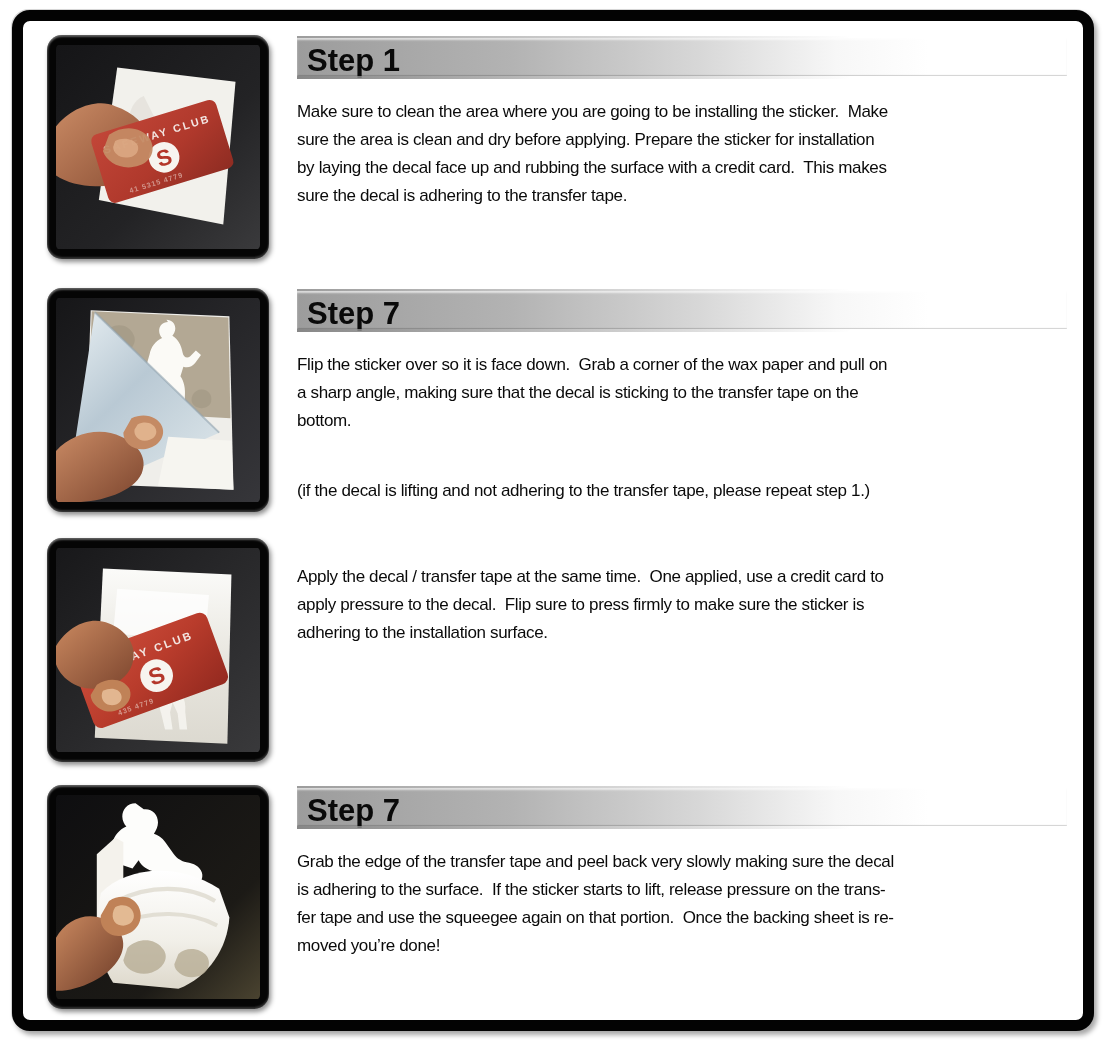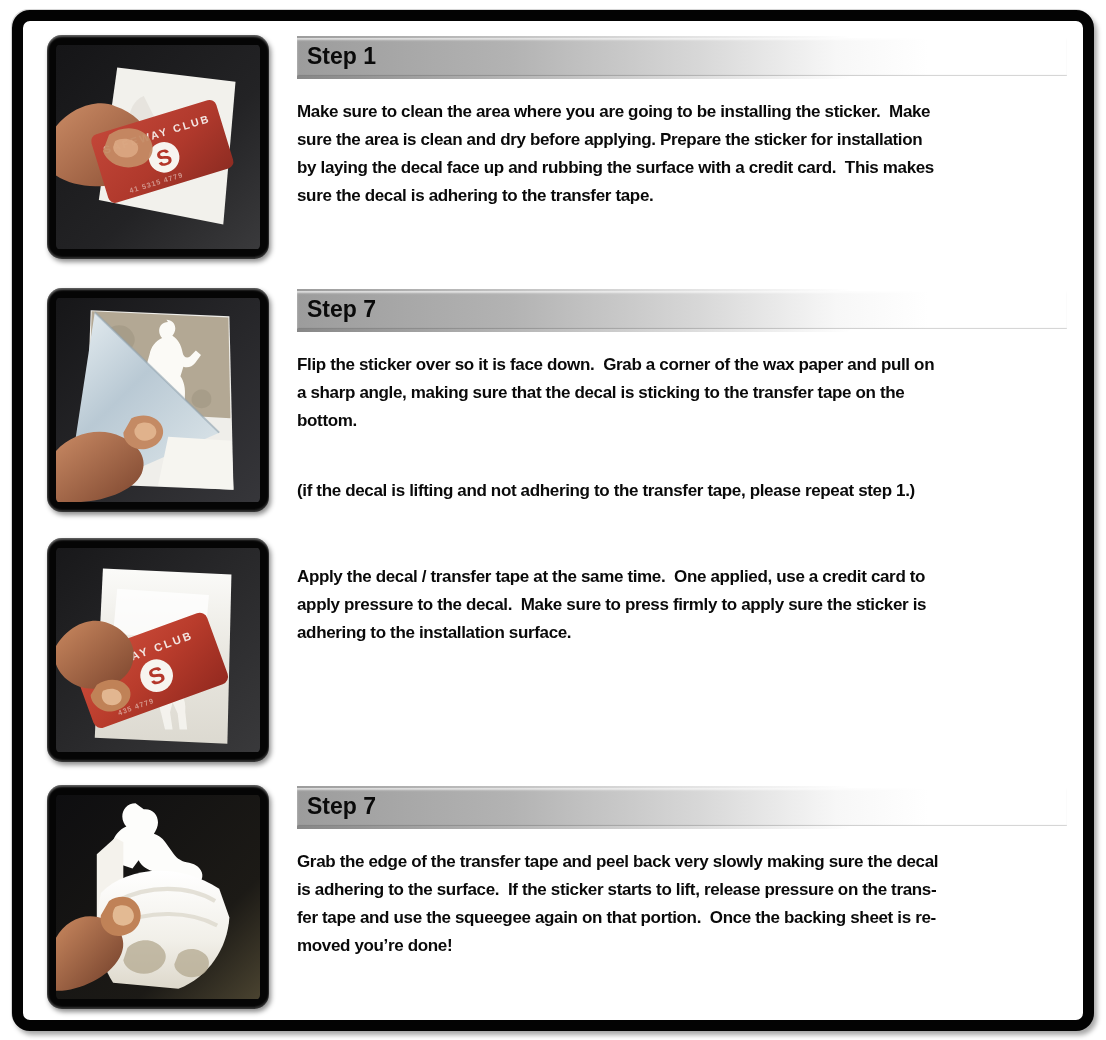--- a/index.html
+++ b/index.html
@@ -34,25 +34,25 @@
   .step-bar::before{
     content:"";position:absolute;left:0;right:0;top:-2px;height:2px;
     background:linear-gradient(90deg,rgba(90,90,90,.6),rgba(90,90,90,0) 72%);
   }
   .step-bar::after{
     content:"";position:absolute;left:0;right:0;bottom:-3px;height:3px;
     background:linear-gradient(90deg,#878787,rgba(135,135,135,0) 72%);
   }
   .step-title{
     display:inline-block;padding:5px 0 0 10px;
-    font-size:23px;font-weight:700;color:#0a0a0a;letter-spacing:0px;
+    font-size:31px;font-weight:700;color:#0a0a0a;letter-spacing:0px;
   }
   .body-text{
     margin:22px 0 0 0;white-space:pre;
-    font-size:17px;font-weight:700;line-height:28px;color:#0a0a0a;
+    font-size:17px;font-weight:400;line-height:28px;color:#0a0a0a;
     letter-spacing:-0.35px;
   }
   .body-text.second{margin-top:42px;}
   .svgtxt{font-family:"Liberation Sans",sans-serif;font-weight:700;}
 </style>
 </head>
 <body>
 
 <div class="page-frame">
 
@@ -181,21 +181,21 @@
           <text x="96" y="134" text-anchor="middle" class="svgtxt" font-size="23" fill="#b4362a">S</text>
           <text x="48" y="150" class="svgtxt" font-size="7" letter-spacing="1" fill="#dcab9f" opacity="0.85">435 4779</text>
         </g>
         <path d="M0,96 C12,76 34,66 52,74 C68,80 78,94 76,108 C74,126 56,138 36,138 C18,138 4,126 0,114 Z" fill="url(#skin3)"></path>
         <path d="M40,134 C52,126 66,128 72,138 C76,148 68,158 56,160 C44,162 34,152 34,144 Z" fill="#c08257"></path>
         <path d="M46,140 C54,136 62,138 64,144 C66,150 60,155 53,154 C46,153 43,146 46,140 Z" fill="#e7c09a" opacity="0.85"></path>
       </svg>
     </div>
     <div class="content">
       <p class="body-text">Apply the decal / transfer tape at the same time.  One applied, use a credit card to
-apply pressure to the decal.  Make sure to press firmly to apply sure the sticker is
+apply pressure to the decal.  Flip sure to press firmly to make sure the sticker is
 adhering to the installation surface.</p>
     </div>
   </div>
 
   <div class="row" style="top:764px">
     <div class="photo-frame">
       <svg viewBox="0 0 200 200" aria-label="photo">
         <defs>
           <linearGradient id="bg4" x1="0" y1="0" x2="1" y2="1">
             <stop offset="0" stop-color="#0e0e10"></stop>

